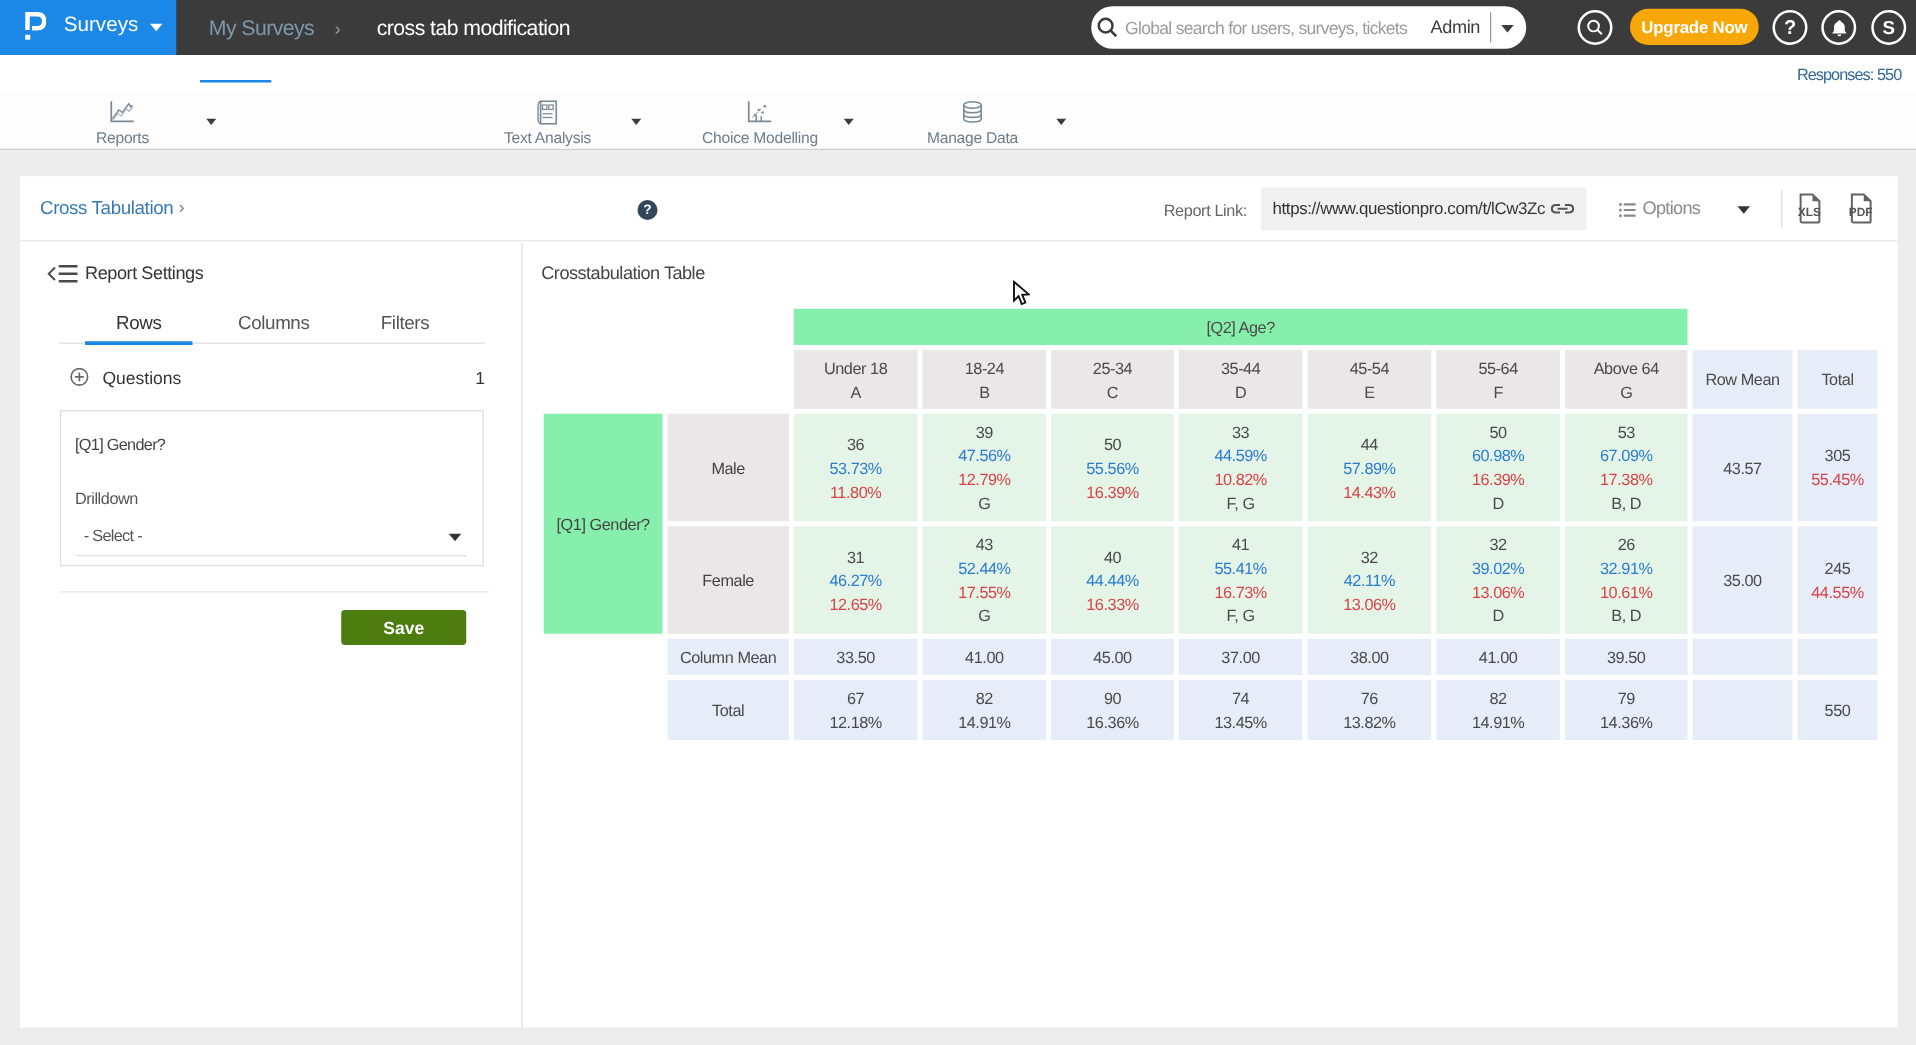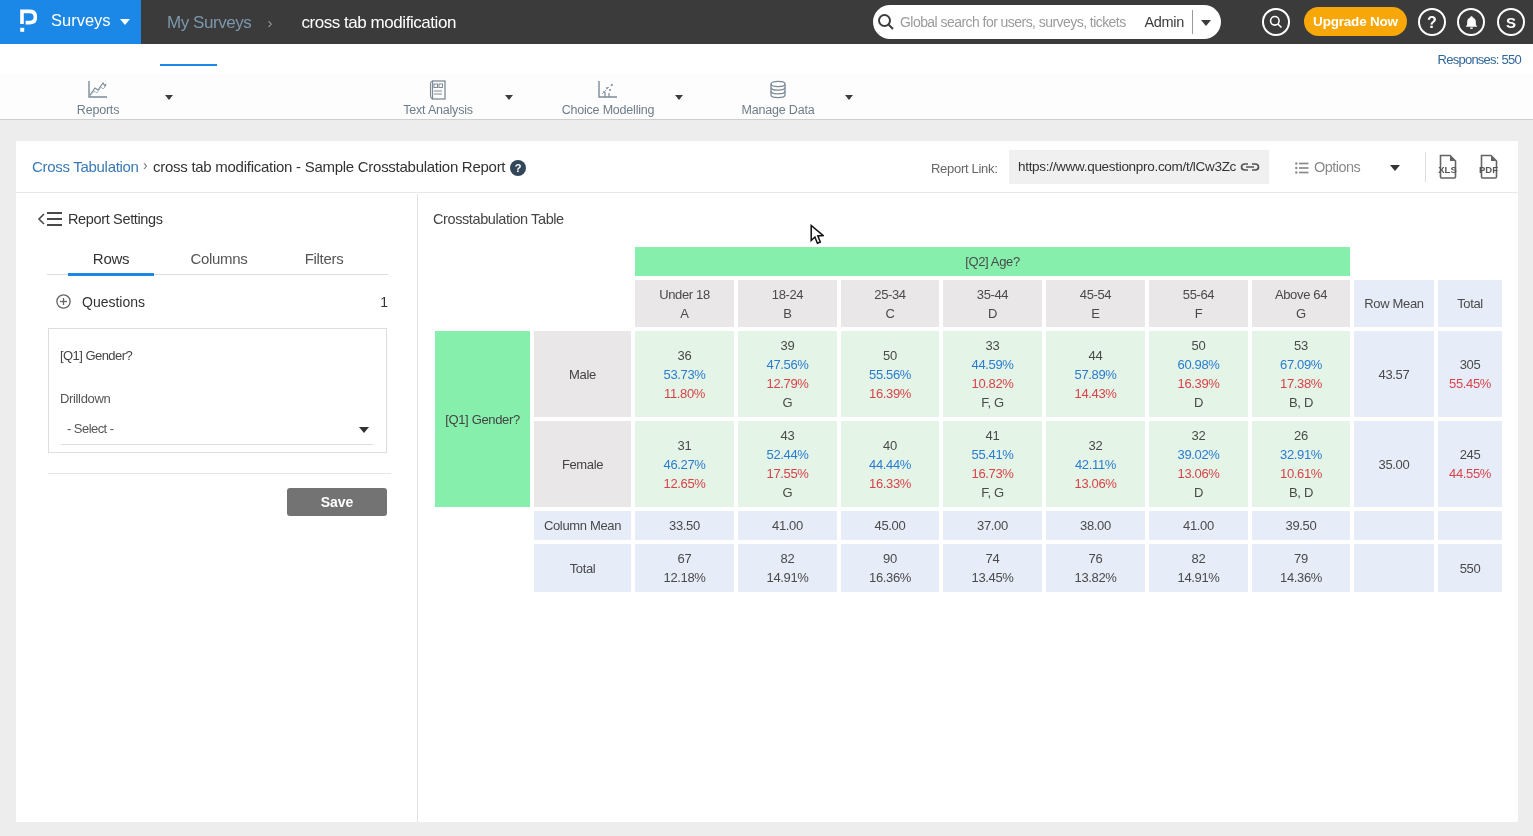--- a/index.html
+++ b/index.html
@@ -62,21 +62,21 @@
 .q-row .plus { position:absolute; left:9px; top:0px; }
 .q-row .qt { position:absolute; left:35px; top:1px; font-size:14px; color:#333; }
 .q-row .n1 { position:absolute; right:0px; top:1px; font-size:14px; color:#333; }
 .qbox { position:absolute; left:32px; top:187px; width:339px; height:125px; border:1px solid #ddd; }
 .qbox .g { position:absolute; left:11px; top:19px; font-size:13px; letter-spacing:-0.55px; color:#444; }
 .qbox .d { position:absolute; left:11px; top:62px; font-size:13px; letter-spacing:-0.35px; color:#555; }
 .qbox .sel { position:absolute; left:18px; top:92px; font-size:13px; letter-spacing:-0.55px; color:#555; }
 .qbox .scar { position:absolute; left:310px; top:98px; width:0; height:0; border-left:5.5px solid transparent; border-right:5.5px solid transparent; border-top:6.5px solid #333; }
 .qbox .sline { position:absolute; left:12px; top:115px; width:312px; height:1px; background:#ddd; }
 .pdiv { position:absolute; left:32px; top:332px; width:343px; height:1px; background:#e5e5e5; }
-.save { position:absolute; left:271px; top:347px; width:100px; height:28px; background:#737373; color:#fff; font-size:14px; font-weight:bold; text-align:center; line-height:28px; border-radius:3px; }
+.save { position:absolute; left:257px; top:347px; width:100px; height:28px; background:#4d7c0f; color:#fff; font-size:14px; font-weight:bold; text-align:center; line-height:28px; border-radius:3px; }
 
 
 .tblttl { position:absolute; left:417px; top:70px; font-size:14.5px; letter-spacing:-0.4px; color:#444; }
 table.xt { position:absolute; left:415px; top:102px; border-collapse:separate; border-spacing:4px; table-layout:fixed; }
 table.xt td { text-align:center; vertical-align:middle; font-size:13px; letter-spacing:-0.35px; color:#4a4a4a; line-height:19px; padding:0; }
 td.hblue { background:#86efac; color:#333; }
 td.hgray { background:#e9e7e7; color:#555; }
 td.hlb { background:#e7edf8; color:#444; }
 td.green { background:#e4f4e7; }
 td.lb { background:#e7edf8; }
@@ -177,21 +177,20 @@
       </svg>
     <div class="lbl">Manage Data</div>
       <span class="tcar"></span>
   </div>
 </div>
 
 <div class="card">
   <div class="bc">
     <span class="link">Cross Tabulation</span>
     <span class="sep">›</span>
-    <span class="ttl">cross tab modification - Sample Crosstabulation Report</span>
     <span class="qi">?</span>
     <span class="rlbl">Report Link:</span>
     <div class="rinput">
         <span class="url">https://www.questionpro.com/t/lCw3Zc</span>
       <svg width="22" height="12" viewBox="0 0 22 12" style="position:absolute; right:8px; top:11px;">
           <path d="M9 3 L6 3 Q2.5 3 2.5 6 Q2.5 9 6 9 L9 9 M13 3 L16 3 Q19.5 3 19.5 6 Q19.5 9 16 9 L13 9 M7 6 L15 6" fill="none" stroke="#555" stroke-width="1.7"></path>
         </svg>
     </div>
     <svg style="position:absolute; left:1279px; top:21px;" width="14" height="12" viewBox="0 0 14 12">
         <circle cx="1.3" cy="1.5" r="1.2" fill="#8a8a8a"></circle>

